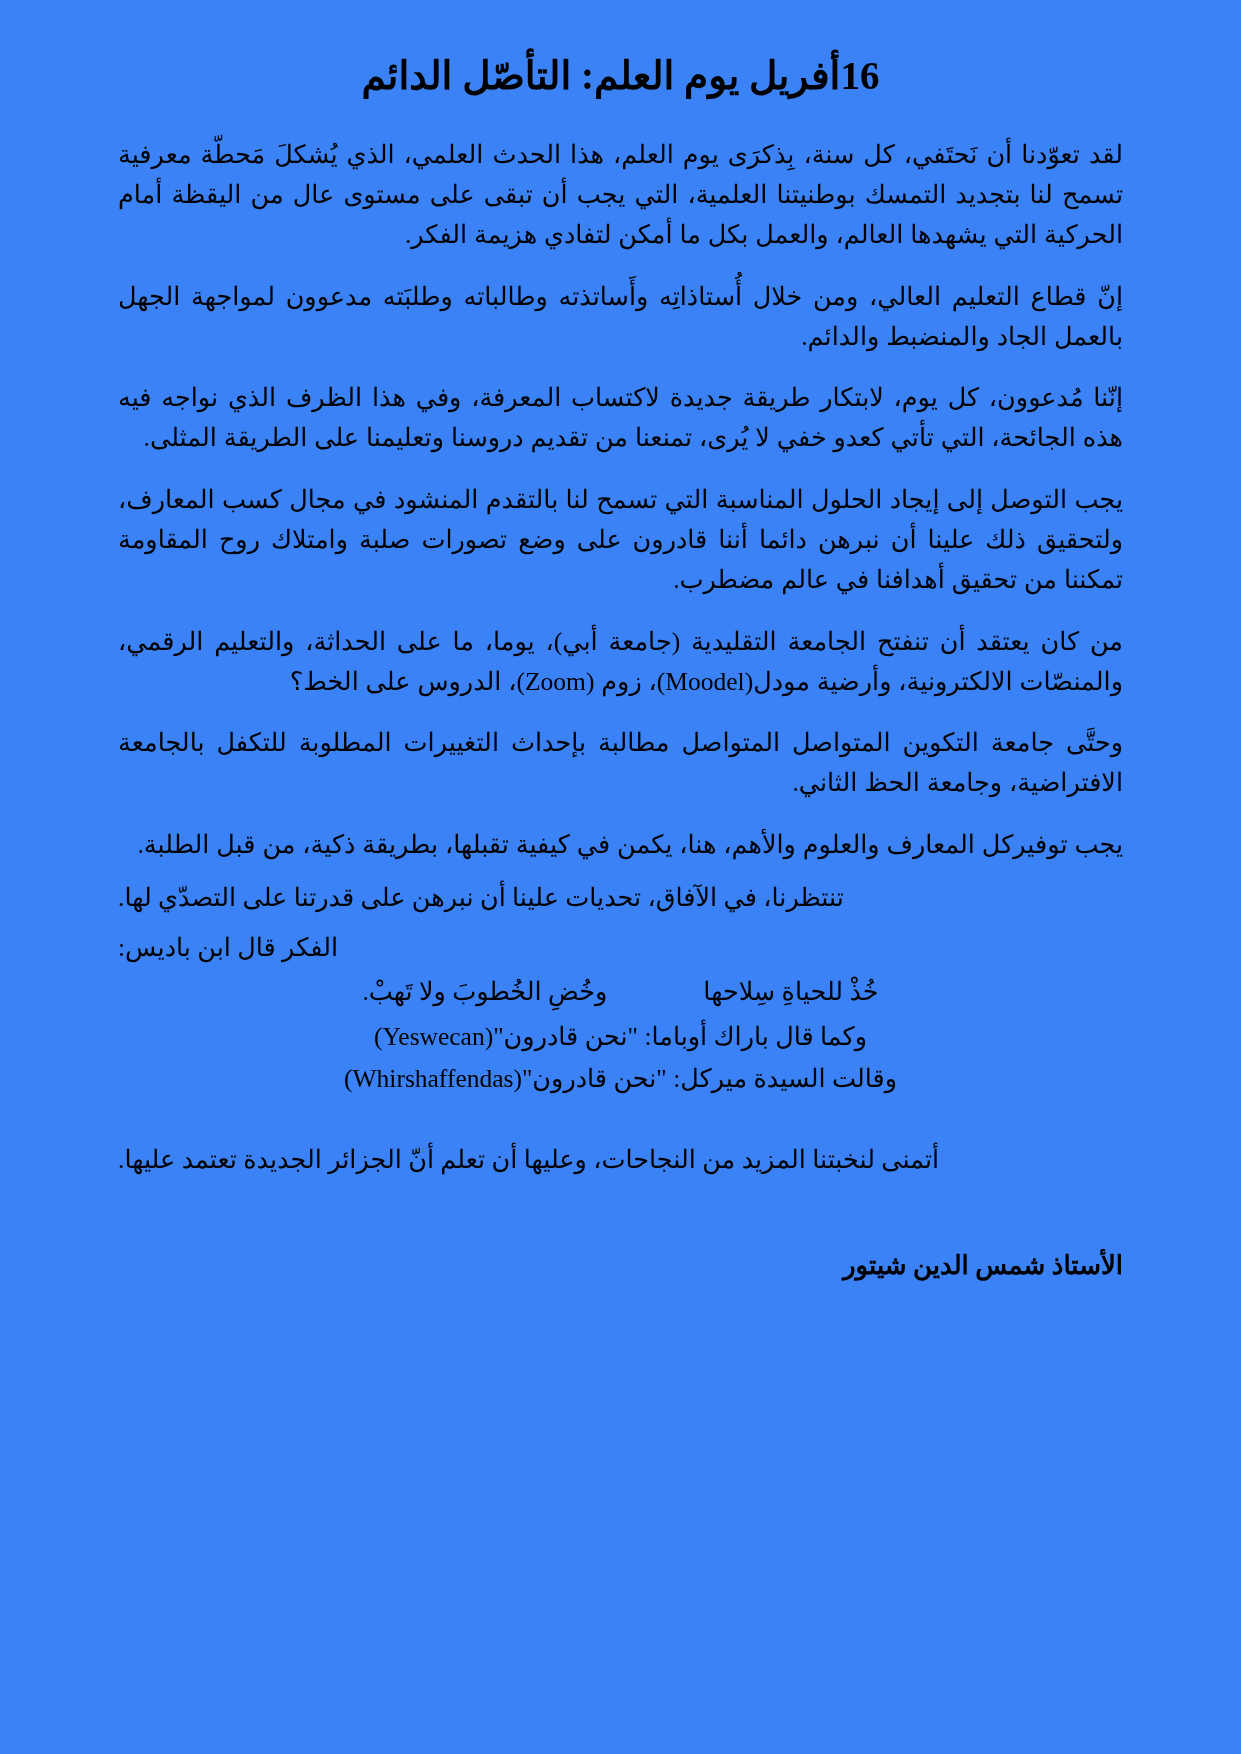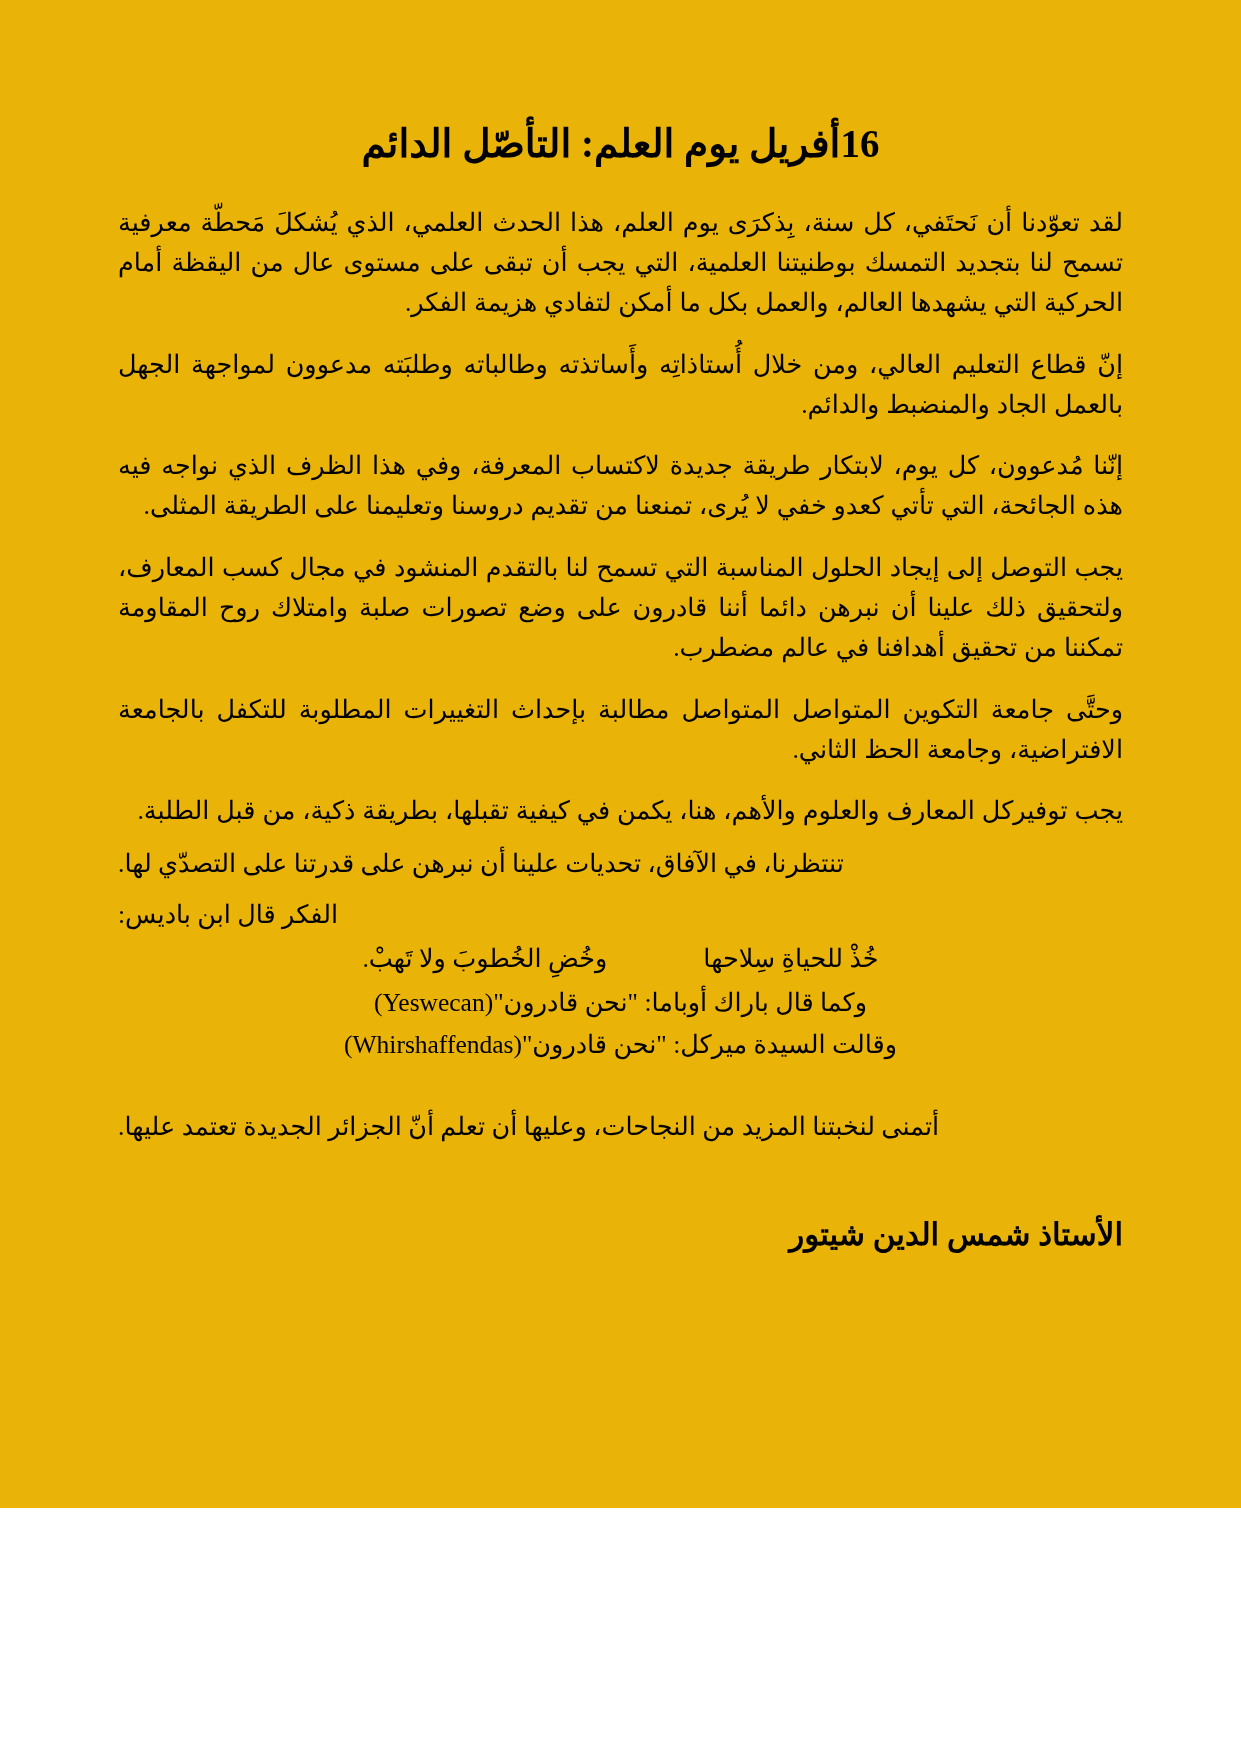--- a/index.html
+++ b/index.html
@@ -11,24 +11,24 @@
   body {
     width: 1241px;
     height: 1754px;
     font-family: "Liberation Serif", "DejaVu Serif", serif;
     color: #000000;
     -webkit-font-smoothing: antialiased;
   }
   .page {
     position: relative;
     width: 1241px;
-    height: 1508px;
+    height: 1754px;
     box-sizing: border-box;
-    padding: 120px 118px 60px 118px;
-    background: #eab308;
+    padding: 52px 118px 60px 118px;
+    background: #3b82f6;
     overflow: hidden;
   }
   .doc-title {
     font-size: 39px;
     font-weight: bold;
     text-align: center;
     line-height: 1.25;
     margin: 0 0 34px 0;
     direction: rtl;
     unicode-bidi: isolate;
@@ -77,21 +77,21 @@
   }
   p.closing {
     font-size: 25.5px;
     line-height: 1.55;
     text-align: left;
     direction: rtl;
     unicode-bidi: isolate;
     margin: 24px 0 0 0;
   }
   p.signature {
-    font-size: 31px;
+    font-size: 26px;
     font-weight: bold;
     line-height: 1.5;
     text-align: right;
     direction: rtl;
     unicode-bidi: isolate;
     margin: 66px 0 4px 0;
     font-family: Liberation Serif, serif;
   }
   .spacer-sm { height: 14px; }
   .spacer-xs { height: 6px; }
@@ -100,20 +100,21 @@
 <body>
 
 <div class="page">
 
   <h1 class="doc-title">16أفريل يوم العلم: التأصّل الدائم</h1>
 
   <p class="para">لقد تعوّدنا أن نَحتَفي، كل سنة، بِذكرَى يوم العلم، هذا الحدث العلمي، الذي يُشكلَ مَحطّة معرفية تسمح لنا بتجديد التمسك بوطنيتنا العلمية، التي يجب أن تبقى على مستوى عال من اليقظة أمام الحركية التي يشهدها العالم، والعمل بكل ما أمكن لتفادي هزيمة الفكر.</p>
   <p class="para">إنّ قطاع التعليم العالي، ومن خلال أُستاذاتِه وأَساتذته وطالباته وطلبَته مدعوون لمواجهة الجهل بالعمل الجاد والمنضبط والدائم.</p>
   <p class="para">إنّنا مُدعوون، كل يوم، لابتكار طريقة جديدة لاكتساب المعرفة، وفي هذا الظرف الذي نواجه فيه هذه الجائحة، التي تأتي كعدو خفي لا يُرى، تمنعنا من تقديم دروسنا وتعليمنا على الطريقة المثلى.</p>
   <p class="para">يجب التوصل إلى إيجاد الحلول المناسبة التي تسمح لنا بالتقدم المنشود في مجال كسب المعارف، ولتحقيق ذلك علينا أن نبرهن دائما أننا قادرون على وضع تصورات صلبة وامتلاك روح المقاومة تمكننا من تحقيق أهدافنا في عالم مضطرب.</p>
+  <p class="para">من كان يعتقد أن تنفتح الجامعة التقليدية (جامعة أبي)، يوما، ما على الحداثة، والتعليم الرقمي، والمنصّات الالكترونية، وأرضية مودل(Moodel)، زوم (Zoom)، الدروس على الخط؟</p>
   <p class="para">وحتَّى جامعة التكوين المتواصل المتواصل مطالبة بإحداث التغييرات المطلوبة للتكفل بالجامعة الافتراضية، وجامعة الحظ الثاني.</p>
   <p class="para tight">يجب توفيركل المعارف والعلوم والأهم، هنا، يكمن في كيفية تقبلها، بطريقة ذكية، من قبل الطلبة.</p>
 
   <p class="plain">تنتظرنا، في الآفاق، تحديات علينا أن نبرهن على قدرتنا على التصدّي لها.</p>
 
   <div class="spacer-xs"></div>
 
   <p class="plain">الفكر قال ابن باديس:</p>
 
   <div class="verse">

